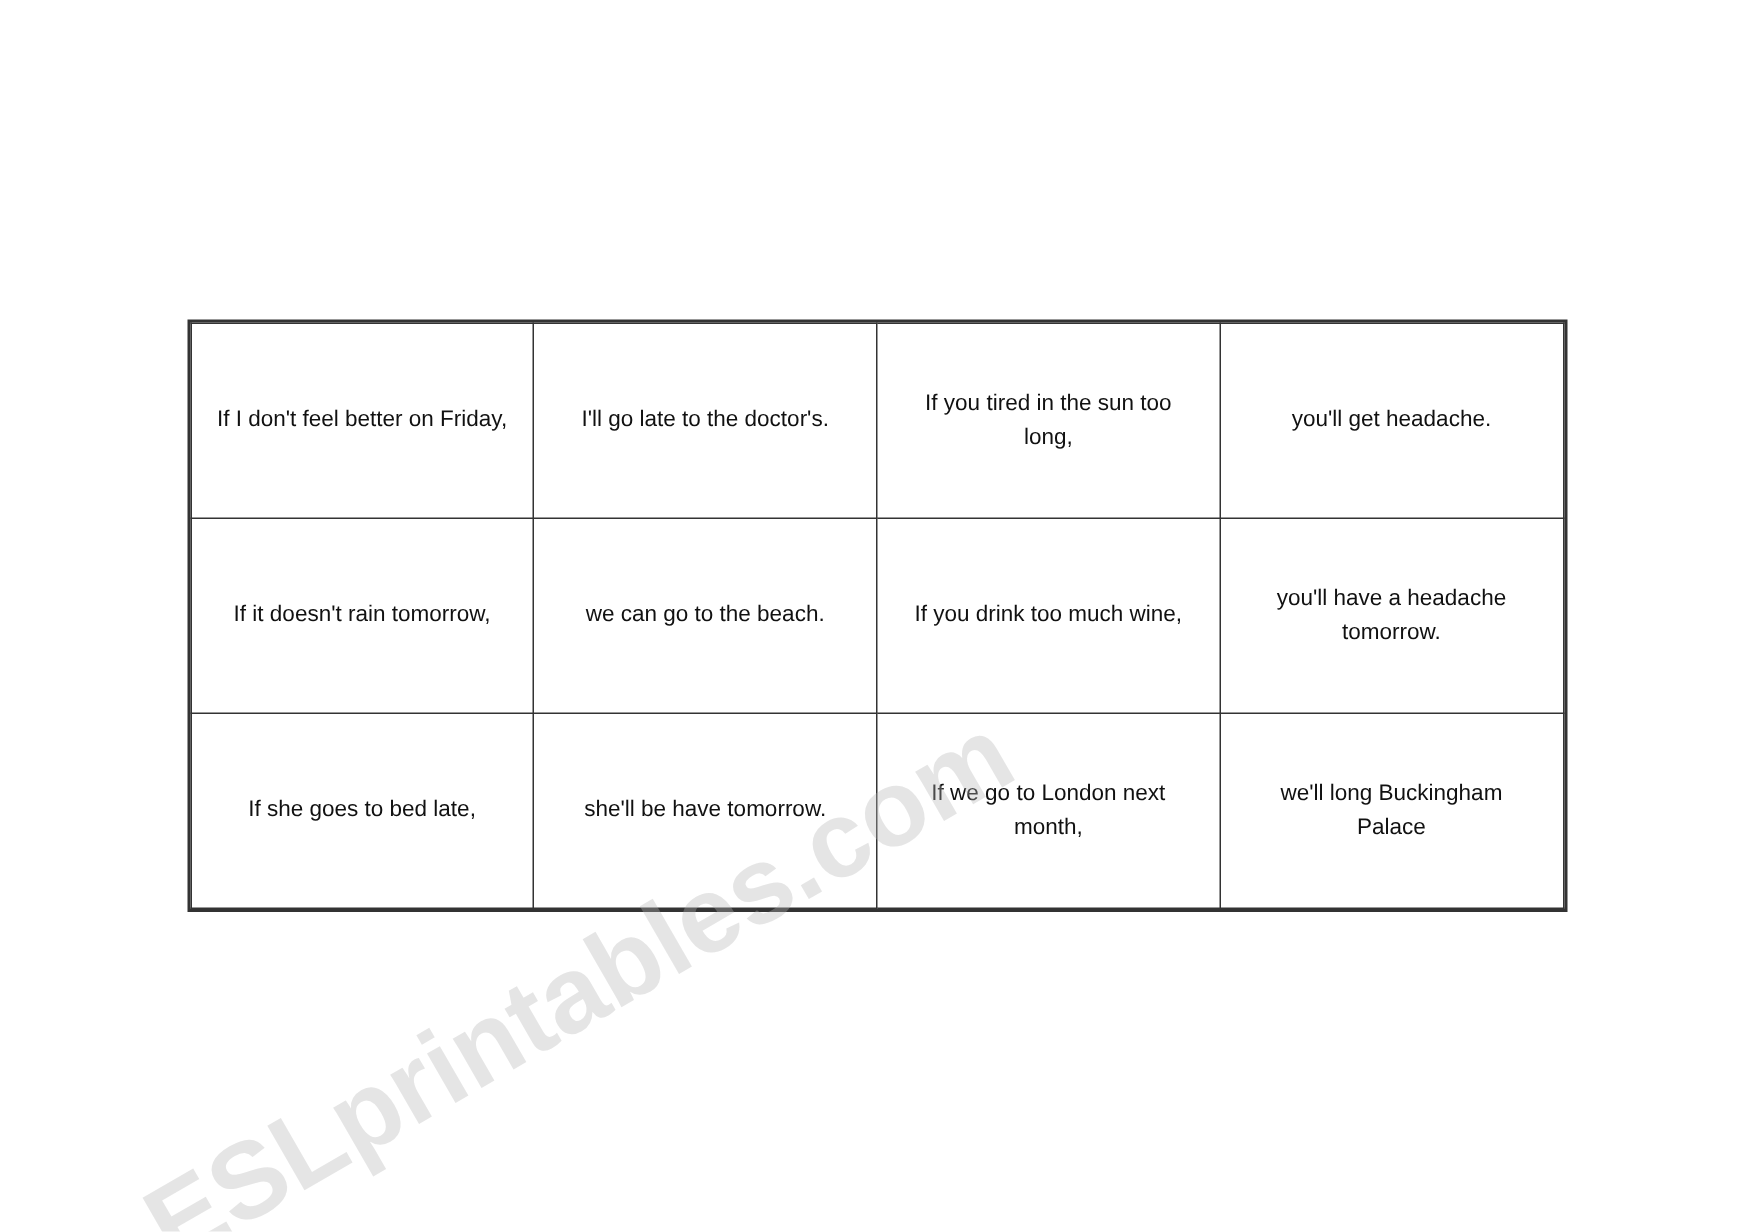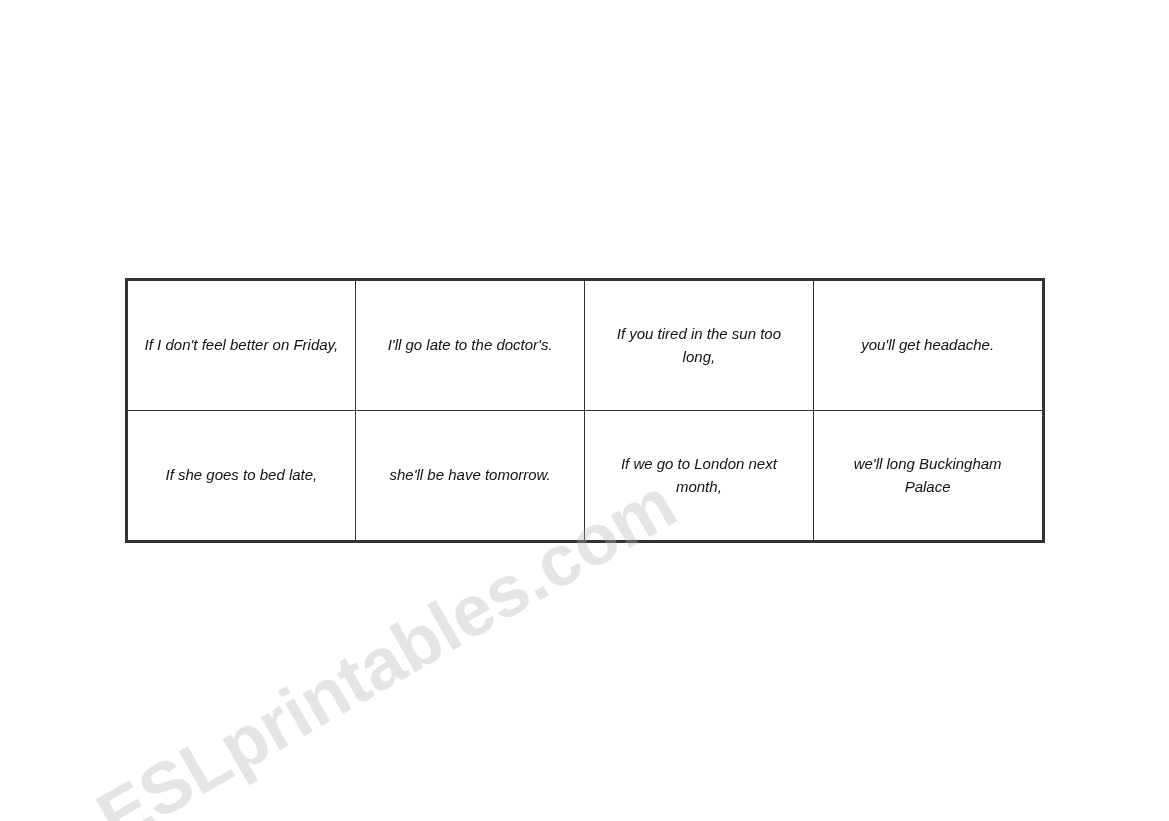--- a/index.html
+++ b/index.html
@@ -34,21 +34,20 @@
     }
 
     .table-container {
       border: 2px solid #333;
       width: 920px;
     }
 
     table {
       width: 100%;
       border-collapse: collapse;
-      font-style: italic;
     }
 
     td {
       border: 1.5px solid #333;
       width: 25%;
       height: 130px;
       text-align: center;
       vertical-align: middle;
       padding: 12px 16px;
       font-size: 15px;
@@ -64,20 +63,26 @@
 <div class="table-container">
   <table>
     <tbody id="table-body">
     <tr>
           <td>If I don't feel better on Friday,</td>
           <td>I'll go late to the doctor's.</td>
           <td>If you tired in the sun too long,</td>
           <td>you'll get headache.</td>
         </tr>
         <tr>
+          <td>If it doesn't rain tomorrow,</td>
+          <td>we can go to the beach.</td>
+          <td>If you drink too much wine,</td>
+          <td>you'll have a headache tomorrow.</td>
+        </tr>
+        <tr>
           <td>If she goes to bed late,</td>
           <td>she'll be have tomorrow.</td>
           <td>If we go to London next month,</td>
           <td>we'll long Buckingham Palace</td>
         </tr>
       </tbody>
   </table>
 </div>
 
 </body></html>

